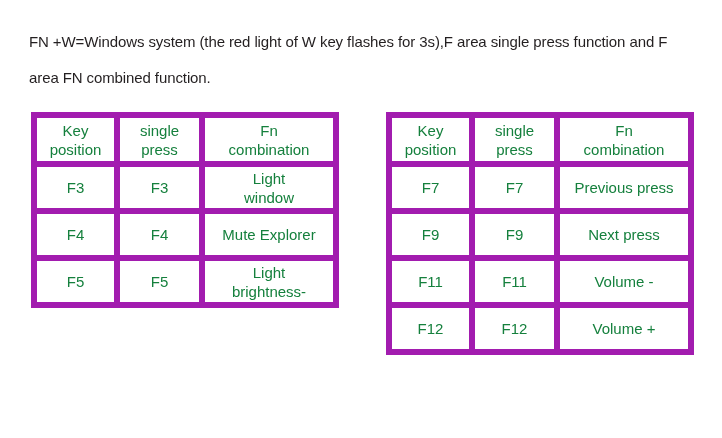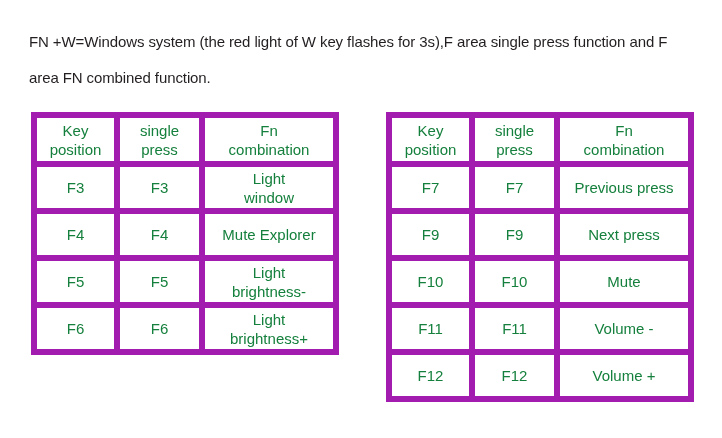--- a/index.html
+++ b/index.html
@@ -120,32 +120,20 @@
           <span class="cell-lines">F5</span>
         </td>
       <td>
           <span class="cell-lines">F5</span>
         </td>
       <td>
           <span class="cell-lines">Light
 brightness-</span>
         </td>
     </tr>
-    <tr class="tall">
-      <td>
-          <span class="cell-lines">F6</span>
-        </td>
-      <td>
-          <span class="cell-lines">F6</span>
-        </td>
-      <td>
-          <span class="cell-lines">Light
-brightness+</span>
-        </td>
-    </tr>
   </tbody>
 </table>
 
 <table class="fn-table" id="table-right">
   <colgroup>
     <col class="c-key">
       <col class="c-sgl">
       <col class="c-fn">
   </colgroup>
   <thead>
@@ -180,31 +168,20 @@
       <td>
           <span class="cell-lines">F9</span>
         </td>
       <td>
           <span class="cell-lines">F9</span>
         </td>
       <td>
           <span class="cell-lines">Next press</span>
         </td>
     </tr>
-    <tr>
-      <td>
-          <span class="cell-lines">F10</span>
-        </td>
-      <td>
-          <span class="cell-lines">F10</span>
-        </td>
-      <td>
-          <span class="cell-lines">Mute</span>
-        </td>
-    </tr>
     <tr class="tall">
       <td>
           <span class="cell-lines">F11</span>
         </td>
       <td>
           <span class="cell-lines">F11</span>
         </td>
       <td>
           <span class="cell-lines">Volume -</span>
         </td>

